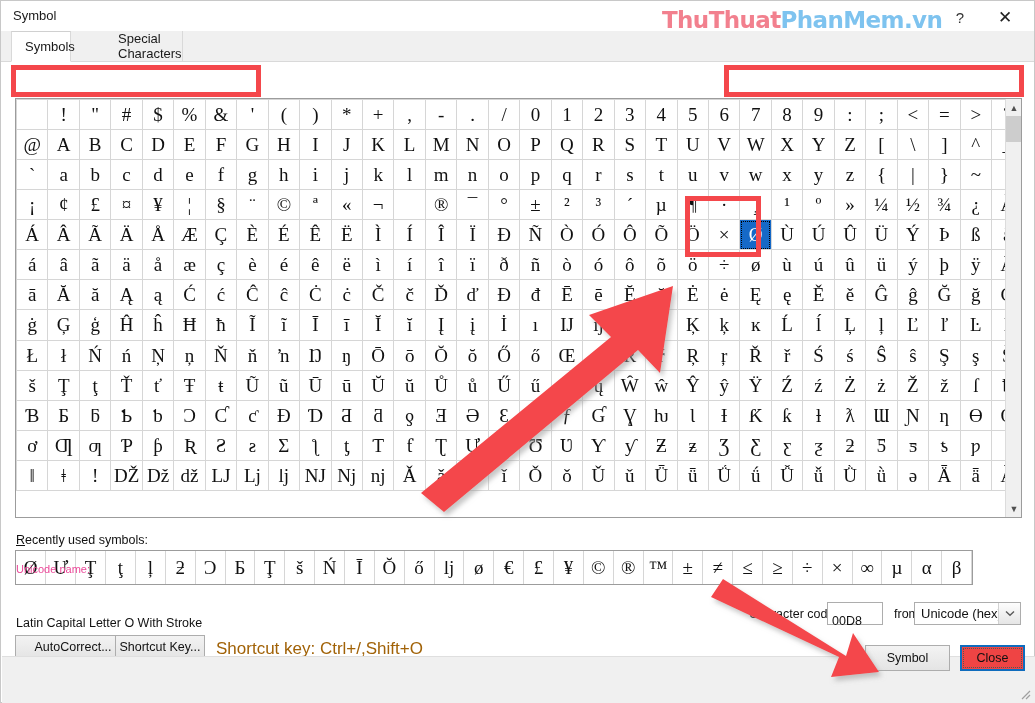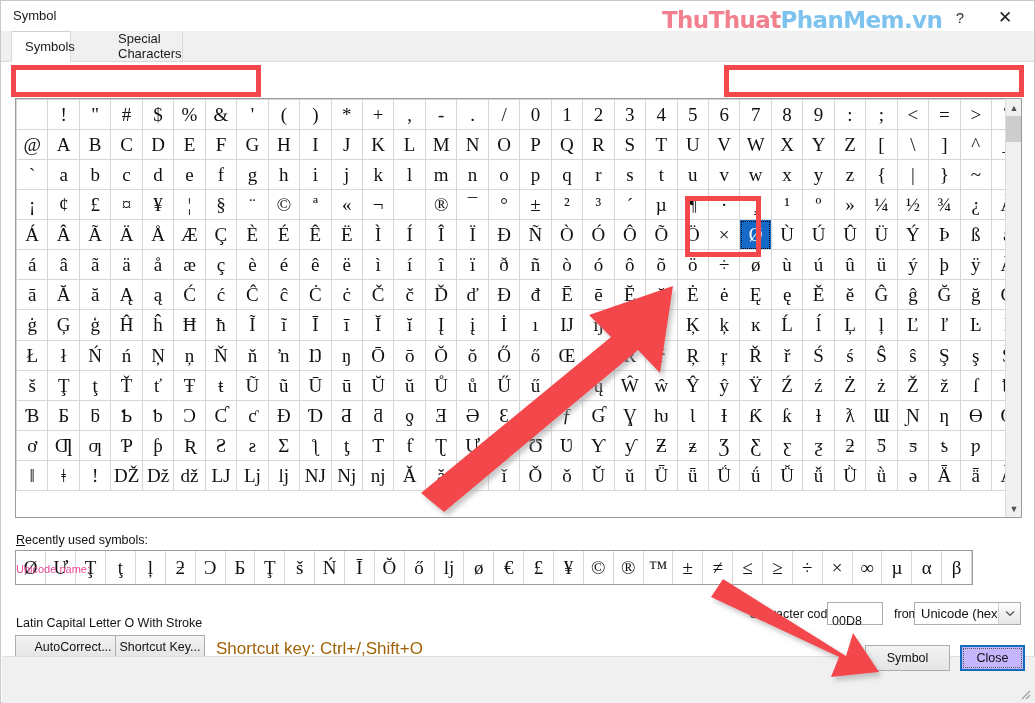--- a/index.html
+++ b/index.html
@@ -87,21 +87,21 @@
   .cc-lbl{position:absolute;left:748px;top:606px;font-size:12.5px;color:#111;}
   .cc-input{position:absolute;left:826px;top:601px;width:56px;height:23px;border:1px solid #adadad;
      background:#fff;box-sizing:border-box;font-size:12.5px;color:#111;padding:8px 0 0 4px;
      font-family:"Liberation Sans",sans-serif;line-height:21px;}
   .from-lbl{position:absolute;left:893px;top:606px;font-size:12.5px;color:#111;}
 
   
   .footer{position:absolute;left:1px;top:655px;width:1033px;height:46px;background:#f0f0f0;
      border-top:1px solid #dfdfdf;}
   .btn-insert{left:864px;top:644px;width:85px;height:26px;}
-  .btn-close{left:959px;top:644px;width:65px;height:26px;border:2px solid #0f6cbd;background:#c4b5fd;}
+  .btn-close{left:959px;top:644px;width:65px;height:26px;border:2px solid #0f6cbd;background:#ef4444;}
   .btn-close .inner{width:100%;height:100%;outline:1px dotted #555;outline-offset:-2px;
      display:flex;align-items:center;justify-content:center;}
   .resize-grip{position:absolute;right:3px;bottom:2px;width:12px;height:12px;}
 
   
   .arrowlayer{position:absolute;left:0;top:0;width:1035px;height:703px;pointer-events:none;}
 </style>
 </head>
 <body>
 

